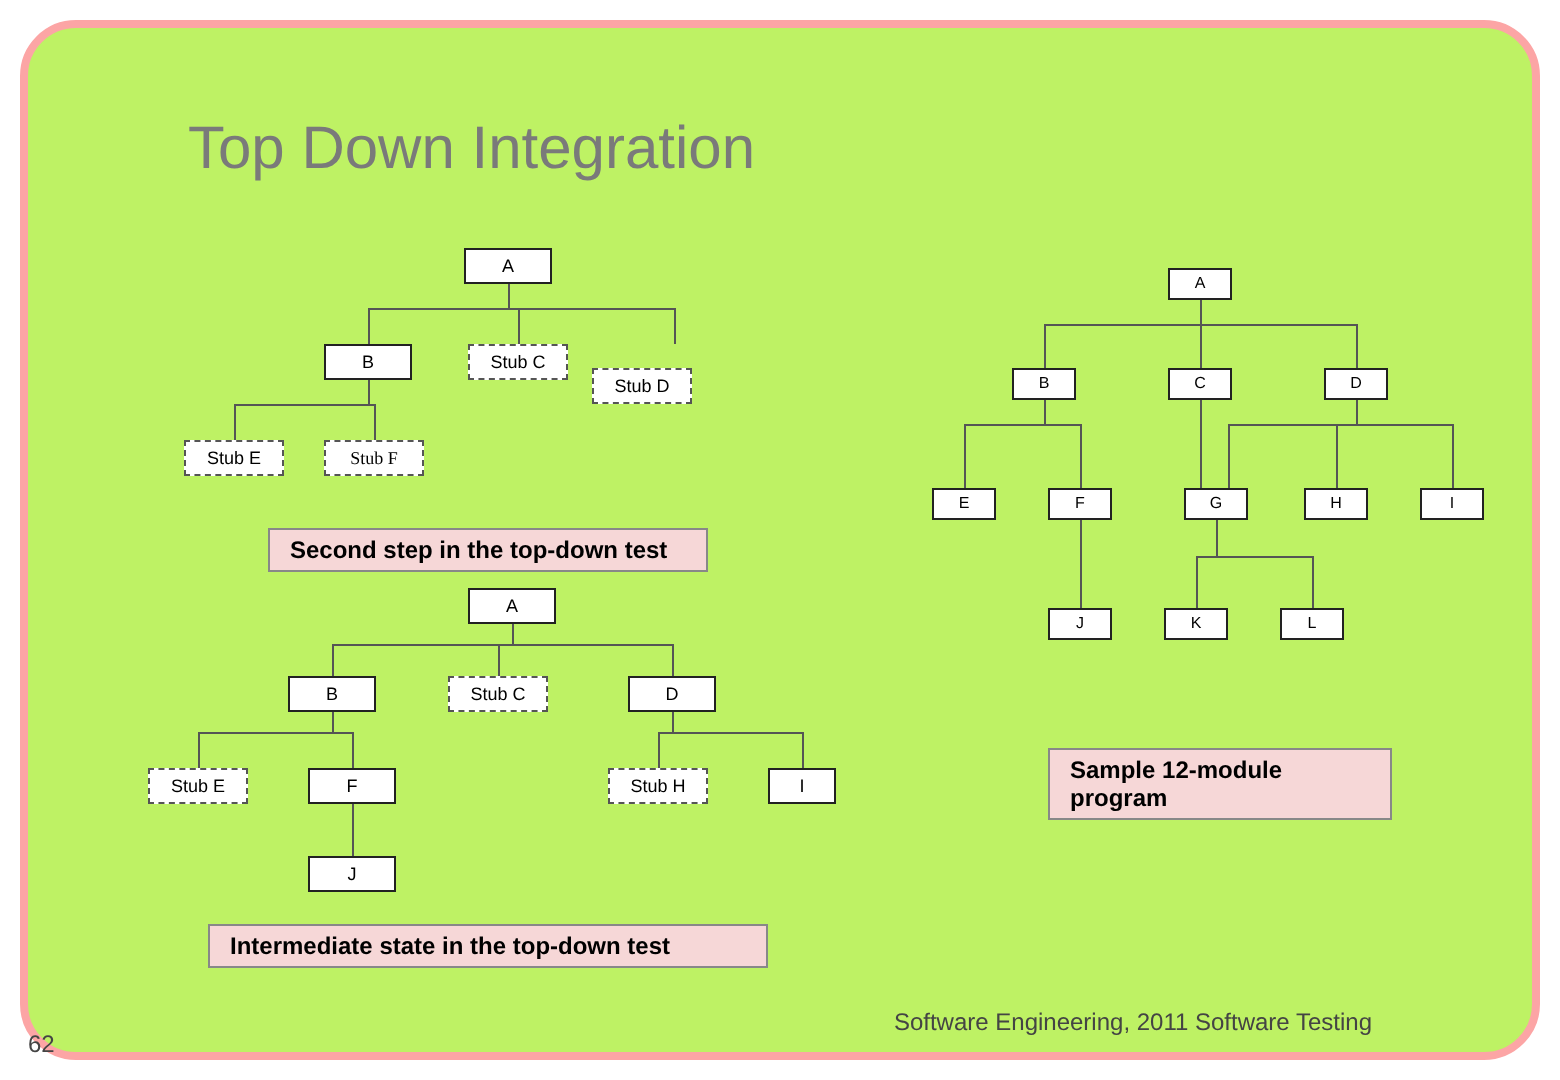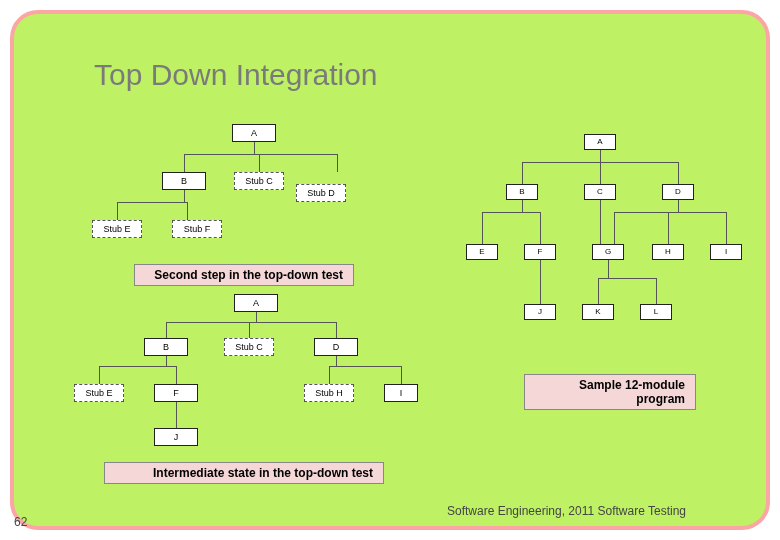--- a/index.html
+++ b/index.html
@@ -41,21 +41,21 @@
   .conn {
     position: absolute;
     background: #555;
   }
   .caption {
     position: absolute;
     background: #f6d7d7;
     border: 1px solid #888;
     font-size: 12px;
     font-weight: bold;
-    text-align: right;
+    text-align: left;
     padding: 3px 10px;
     color: #000;
   }
   .footer {
     position: absolute;
     bottom: 8px;
     right: 80px;
     font-size: 12px;
     color: #444;
   }
@@ -88,21 +88,21 @@
 
   <div class="diagram" style="left:70px; top:110px; width:320px; height:140px;">
 
     <div class="node" style="left:148px; top:0; width:44px;">A</div>
 
     <div class="node" style="left:78px;  top:48px; width:44px;">B</div>
     <div class="stub" style="left:150px; top:48px; width:50px;">Stub C</div>
     <div class="stub" style="left:212px; top:48px; width:50px;margin-top:12px;">Stub D</div>
 
     <div class="stub" style="left:8px;   top:96px; width:50px;">Stub E</div>
-    <div class="stub" style="left:88px;  top:96px; width:50px;">Stub F</div>
+    <div class="stub" style="left:78px;  top:96px; width:50px;font-family:Liberation Serif, serif;">Stub F</div>
 
     <div class="conn" style="left:170px; top:18px; width:1px; height:12px;"></div>
 
     <div class="conn" style="left:100px; top:30px; width:153px; height:1px;"></div>
 
     <div class="conn" style="left:100px; top:30px; width:1px; height:18px;"></div>
     <div class="conn" style="left:175px; top:30px; width:1px; height:18px;"></div>
     <div class="conn" style="left:253px; top:30px; width:1px; height:18px;"></div>
 
     <div class="conn" style="left:100px; top:66px; width:1px; height:12px;"></div>

